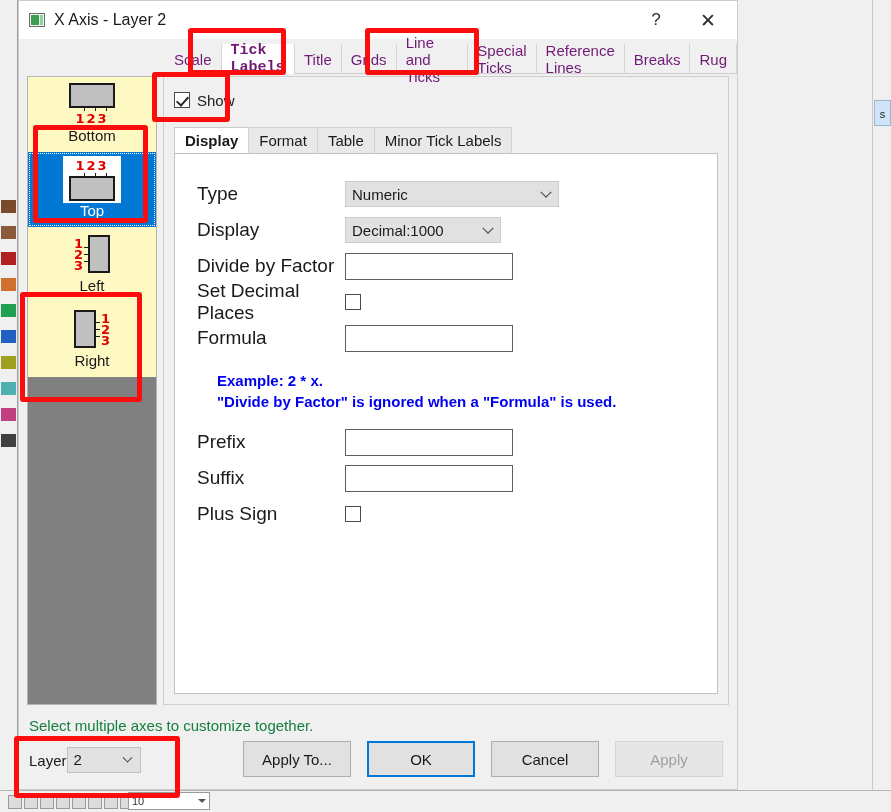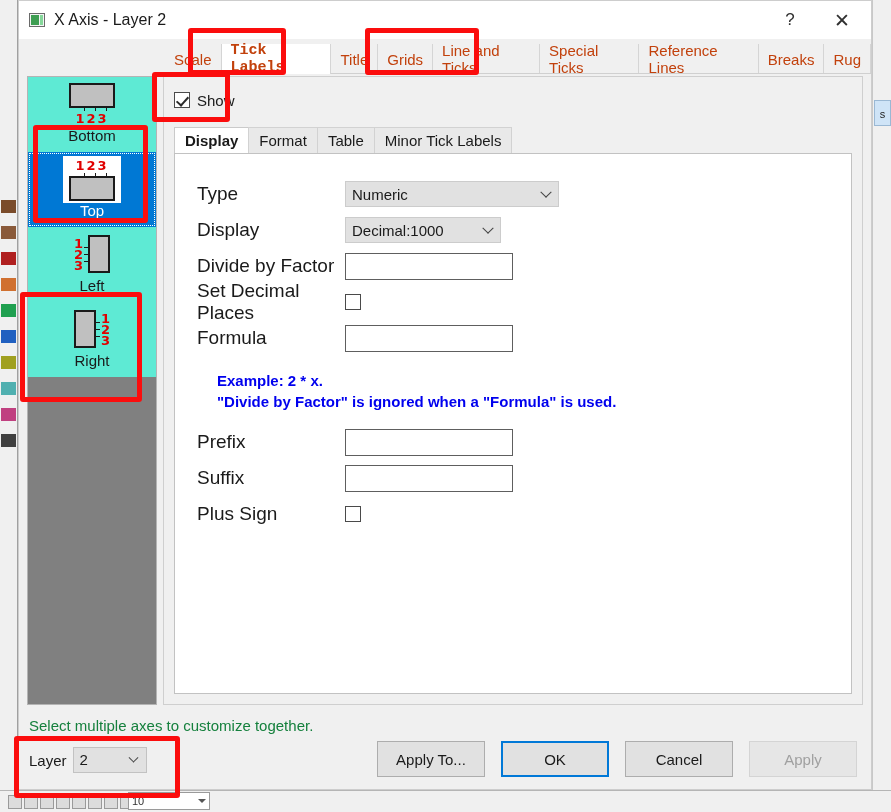--- a/index.html
+++ b/index.html
@@ -46,21 +46,21 @@
     color: #333; padding-left: 3px; line-height: 16px;
   }
   #bg-bottom-combo .arrow {
     position: absolute; right: 3px; top: 6px;
     border-left: 4px solid transparent; border-right: 4px solid transparent;
     border-top: 4px solid #555;
   }
 
   
   #dialog {
-    position: absolute; left: 18px; top: 0; width: 854px; height: 790px;
+    position: absolute; left: 18px; top: 0; width: 720px; height: 790px;
     background: #f0f0f0; border: 1px solid #cdcdcd;
     display: flex; flex-direction: column;
   }
   #titlebar {
     height: 38px; background: #ffffff; flex: none;
     display: flex; align-items: center; position: relative;
     border-bottom: 1px solid #ffffff;
   }
   #title-icon {
     width: 16px; height: 14px; margin-left: 10px; margin-right: 9px;
@@ -87,41 +87,41 @@
   #tabstrip {
     height: 35px; flex: none; background: #f0f0f0;
     display: flex; align-items: flex-end; padding-left: 146px;
     position: relative;
   }
   #tabstrip::after {
     content: ""; position: absolute; left: 146px; right: 0; bottom: 0;
     height: 1px; background: #d0d0d0;
   }
   .tab {
-    height: 30px; padding: 0 9px; font-size: 15px; color: #c2410c;
+    height: 30px; padding: 0 9px; font-size: 15px; color: #701a75;
     display: flex; align-items: center;
     background: #f0f0f0; border-right: 1px solid #d5d5d5;
     cursor: default; position: relative;
   }
   .tab.active {
     background: #ffffff; font-weight: bold; z-index: 2;
     border-right: 1px solid #d5d5d5;
     font-family: Liberation Mono, monospace;
   }
 
   
   #body { flex: 1; display: flex; padding: 0 8px 0 8px; }
 
   
   #axis-panel {
     width: 130px; margin-top: 2px; margin-bottom: 6px;
     background: #808080; border: 1px solid #b4b4b4;
     position: relative; overflow: hidden;
   }
-  #axis-list { background: #5eead4; }
+  #axis-list { background: #fef9c3; }
   .axis-item {
     height: 75px; position: relative;
     display: flex; flex-direction: column; align-items: center;
     justify-content: flex-start; cursor: default;
   }
   .axis-item.selected { background: #0078d4; outline: 1px dotted #ffffff; outline-offset: -2px; }
   .axis-item .glyph {
     height: 46px; display: flex; align-items: center; justify-content: center;
     margin-top: 4px;
   }
@@ -187,21 +187,21 @@
     border: 1px solid #5e5e5e; cursor: text;
   }
   .note {
     color: #0000ee; font-weight: bold; font-size: 15px;
     line-height: 21px; margin: 14px 0 12px 20px;
   }
 
   
   #footer { height: 78px; flex: none; position: relative; }
   #hint { position: absolute; left: 10px; top: 6px; font-size: 15px; color: #15803d; }
-  #layer-row { position: absolute; left: 10px; top: 36px; display: flex; align-items: center; gap: 6px; }
+  #layer-row { position: absolute; left: 10px; top: 36px; display: flex; align-items: center; gap: 0; }
   #layer-label { font-size: 15px; color: #1a1a1a; }
   #layer-combo {
     width: 74px; height: 26px; background: #e1e1e1; border: 1px solid #c2c2c2;
     font-size: 15px; color: #1a1a1a; padding-left: 6px; line-height: 24px;
     position: relative; cursor: default;
   }
   #layer-combo .chev {
     position: absolute; right: 9px; top: 9px; width: 7px; height: 7px;
     border-right: 1.5px solid #444; border-bottom: 1.5px solid #444;
     transform: rotate(45deg) translate(-2px,-2px);

